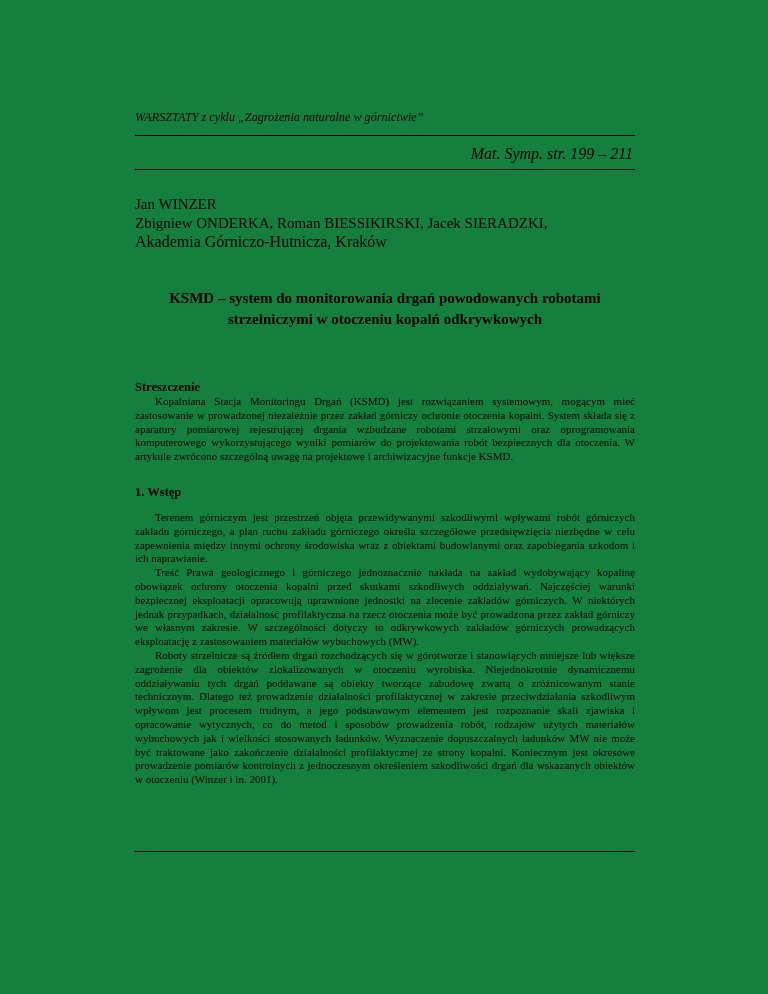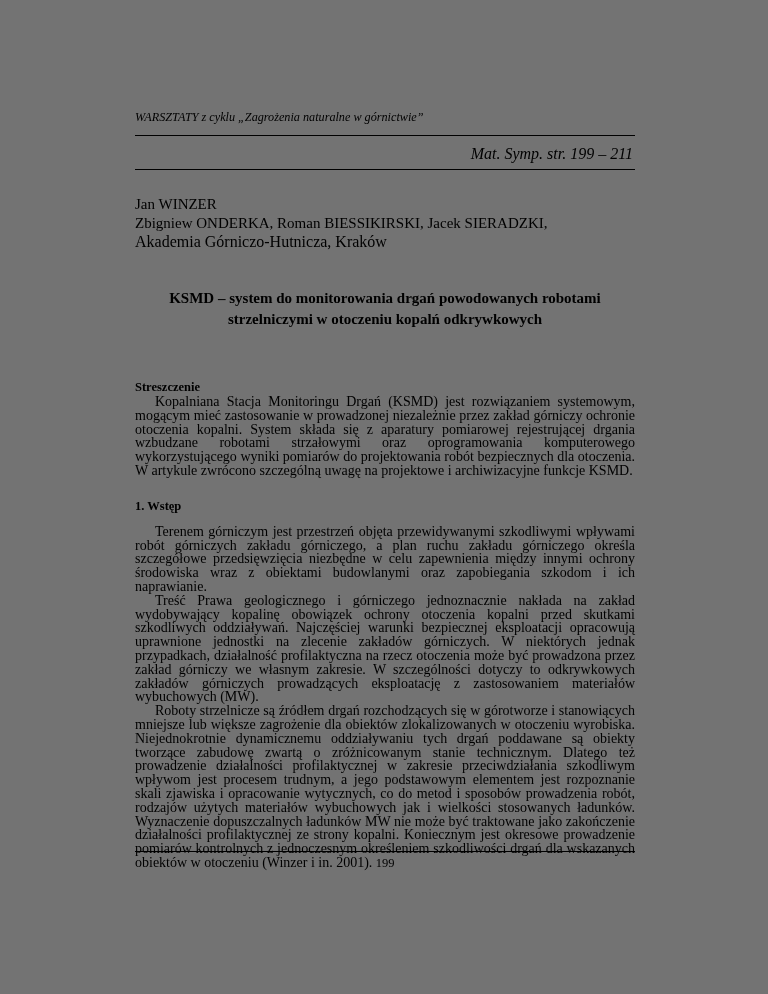--- a/index.html
+++ b/index.html
@@ -9,21 +9,21 @@
     height: 994px;
     font-family: "Liberation Serif", serif;
     color: #000000;
     position: relative;
     overflow: hidden;
   }
   .page {
     position: relative;
     width: 768px;
     height: 994px;
-    background: #737373;
+    background: #15803d;
   }
   .content {
     padding: 110px 133px 0 135px;
   }
   .rule {
     border: none;
     border-top: 1px solid #000;
     height: 0;
     margin: 0;
     width: 100%;
@@ -66,21 +66,21 @@
     font-weight: bold;
     margin-top: 50px;
   }
   .section-heading {
     font-size: 12.5px;
     font-weight: bold;
     margin-top: 21px;
     margin-bottom: 11px;
   }
   .body-text {
-    font-size: 14px;
+    font-size: 11px;
     line-height: 13.8px;
     text-align: justify;
   }
   .indent { text-indent: 20px; }
   .abstract-text { margin-top: 12px; }
   p.body-text { margin: 0; }
   .footer {
     position: absolute;
     top: 851px;
     left: 135px;
@@ -123,15 +123,14 @@
     <p class="body-text indent">Terenem górniczym jest przestrzeń objęta przewidywanymi szkodliwymi wpływami robót górniczych zakładu górniczego, a plan ruchu zakładu górniczego określa szczegółowe przedsięwzięcia niezbędne w celu zapewnienia między innymi ochrony środowiska wraz z obiektami budowlanymi oraz zapobiegania szkodom i ich naprawianie.</p>
 
     <p class="body-text indent">Treść Prawa geologicznego i górniczego jednoznacznie nakłada na zakład wydobywający kopalinę obowiązek ochrony otoczenia kopalni przed skutkami szkodliwych oddziaływań. Najczęściej warunki bezpiecznej eksploatacji opracowują uprawnione jednostki na zlecenie zakładów górniczych. W niektórych jednak przypadkach, działalność profilaktyczna na rzecz otoczenia może być prowadzona przez zakład górniczy we własnym zakresie. W szczególności dotyczy to odkrywkowych zakładów górniczych prowadzących eksploatację z zastosowaniem materiałów wybuchowych (MW).</p>
 
     <p class="body-text indent">Roboty strzelnicze są źródłem drgań rozchodzących się w górotworze i stanowiących mniejsze lub większe zagrożenie dla obiektów zlokalizowanych w otoczeniu wyrobiska. Niejednokrotnie dynamicznemu oddziaływaniu tych drgań poddawane są obiekty tworzące zabudowę zwartą o zróżnicowanym stanie technicznym. Dlatego też prowadzenie działalności profilaktycznej w zakresie przeciwdziałania szkodliwym wpływom jest procesem trudnym, a jego podstawowym elementem jest rozpoznanie skali zjawiska i opracowanie wytycznych, co do metod i sposobów prowadzenia robót, rodzajów użytych materiałów wybuchowych jak i wielkości stosowanych ładunków. Wyznaczenie dopuszczalnych ładunków MW nie może być traktowane jako zakończenie działalności profilaktycznej ze strony kopalni. Koniecznym jest okresowe prowadzenie pomiarów kontrolnych z jednoczesnym określeniem szkodliwości drgań dla wskazanych obiektów w otoczeniu (Winzer i in. 2001).</p>
 
   </div>
 
   <div class="footer">
     <hr class="rule">
-    <div class="page-number">199</div>
   </div>
 </div>
 
 </body></html>

